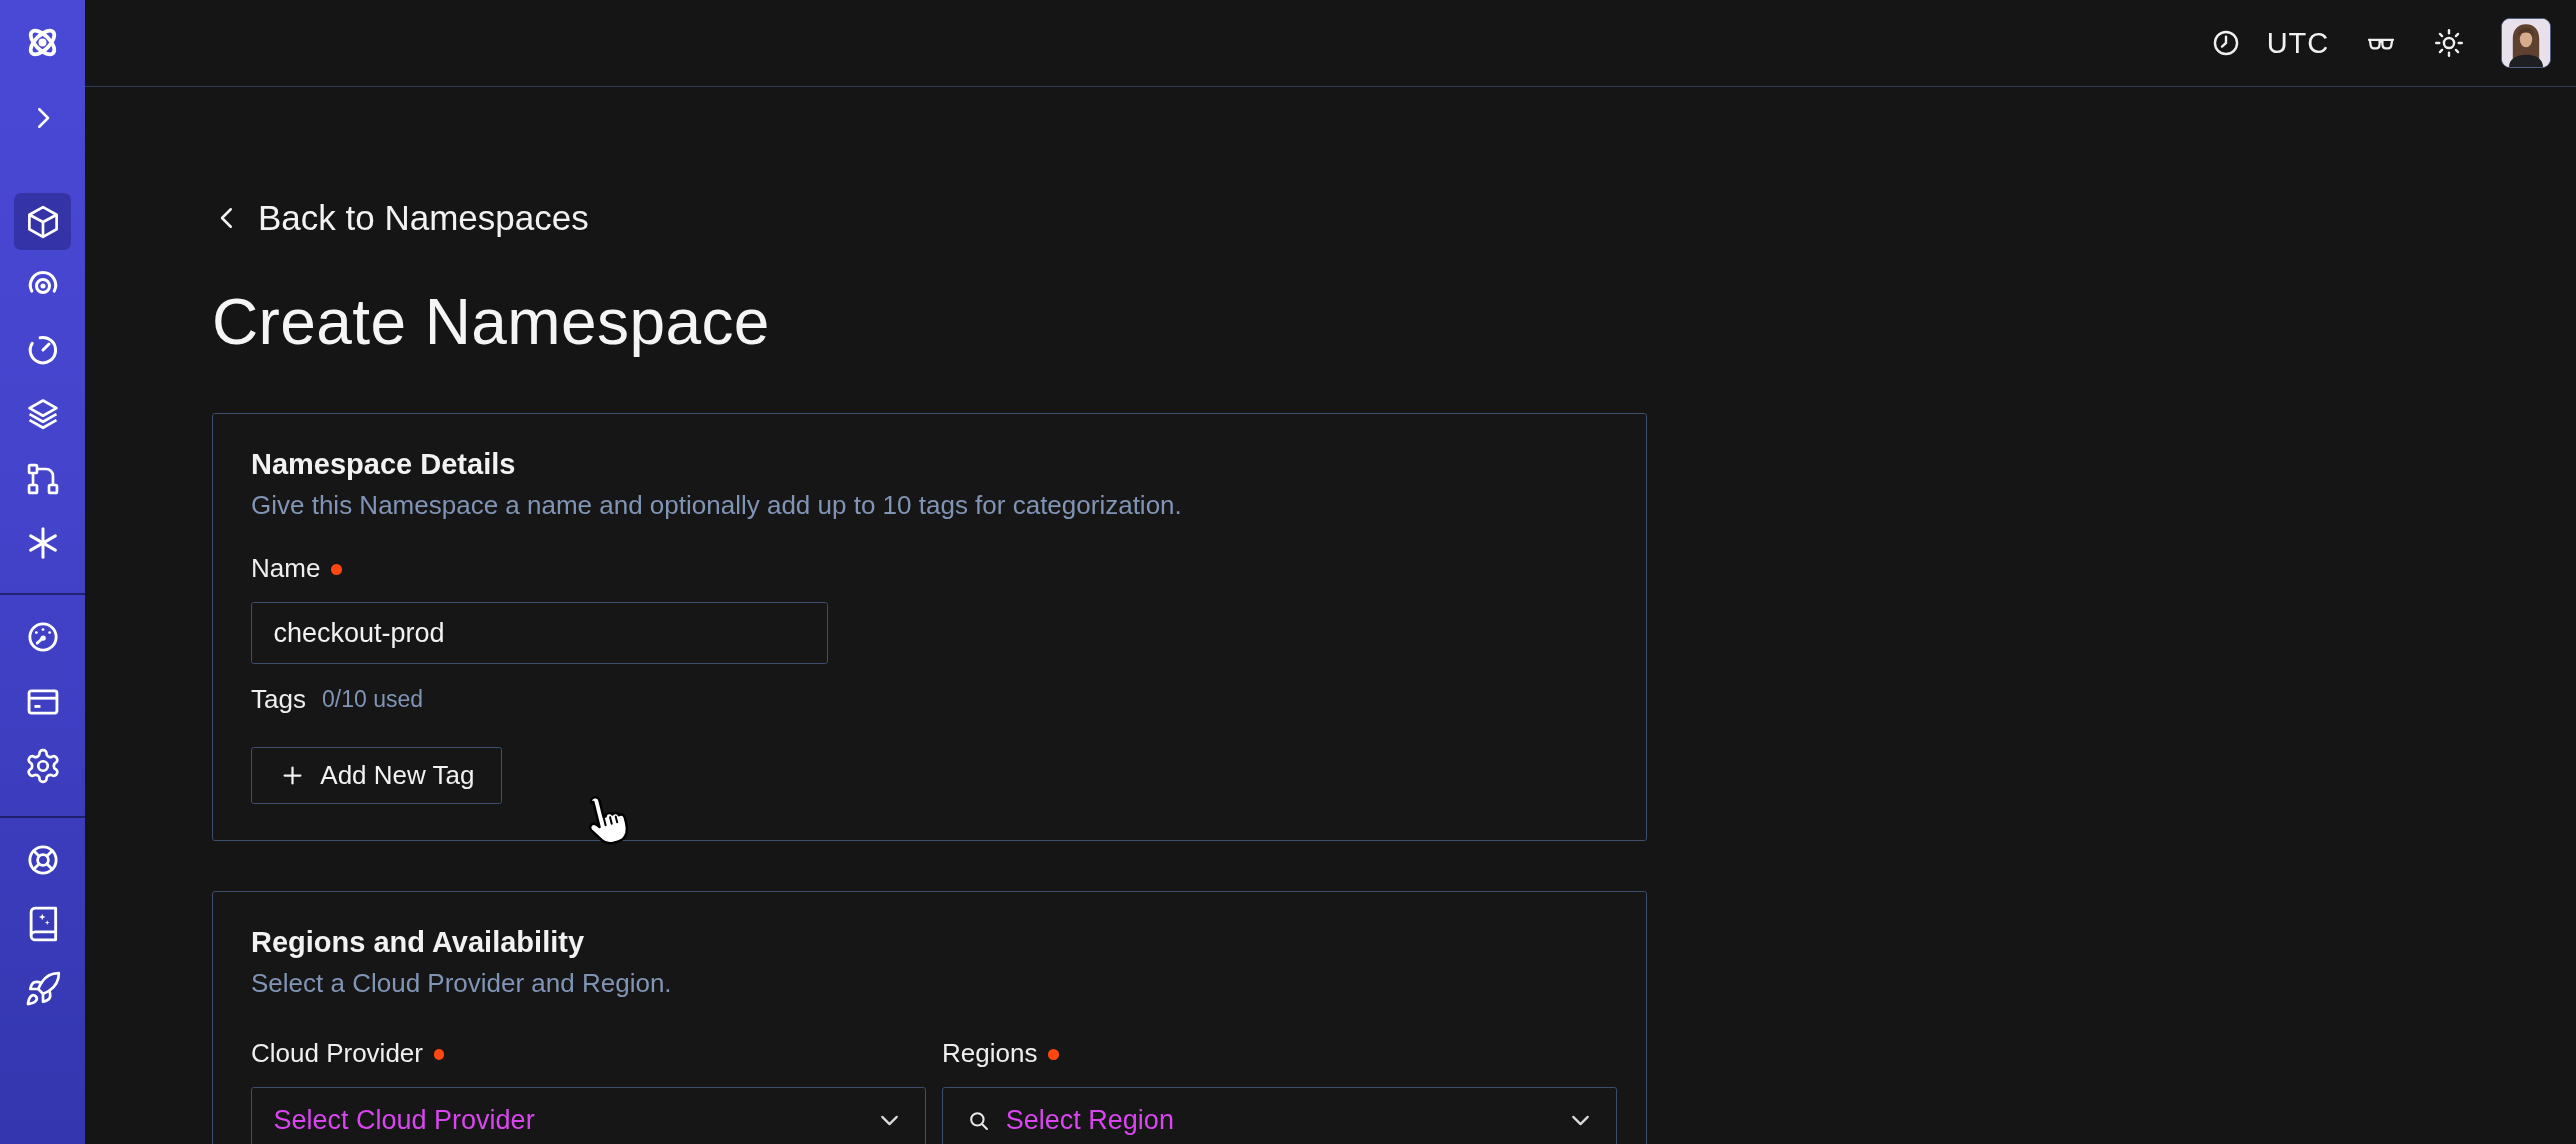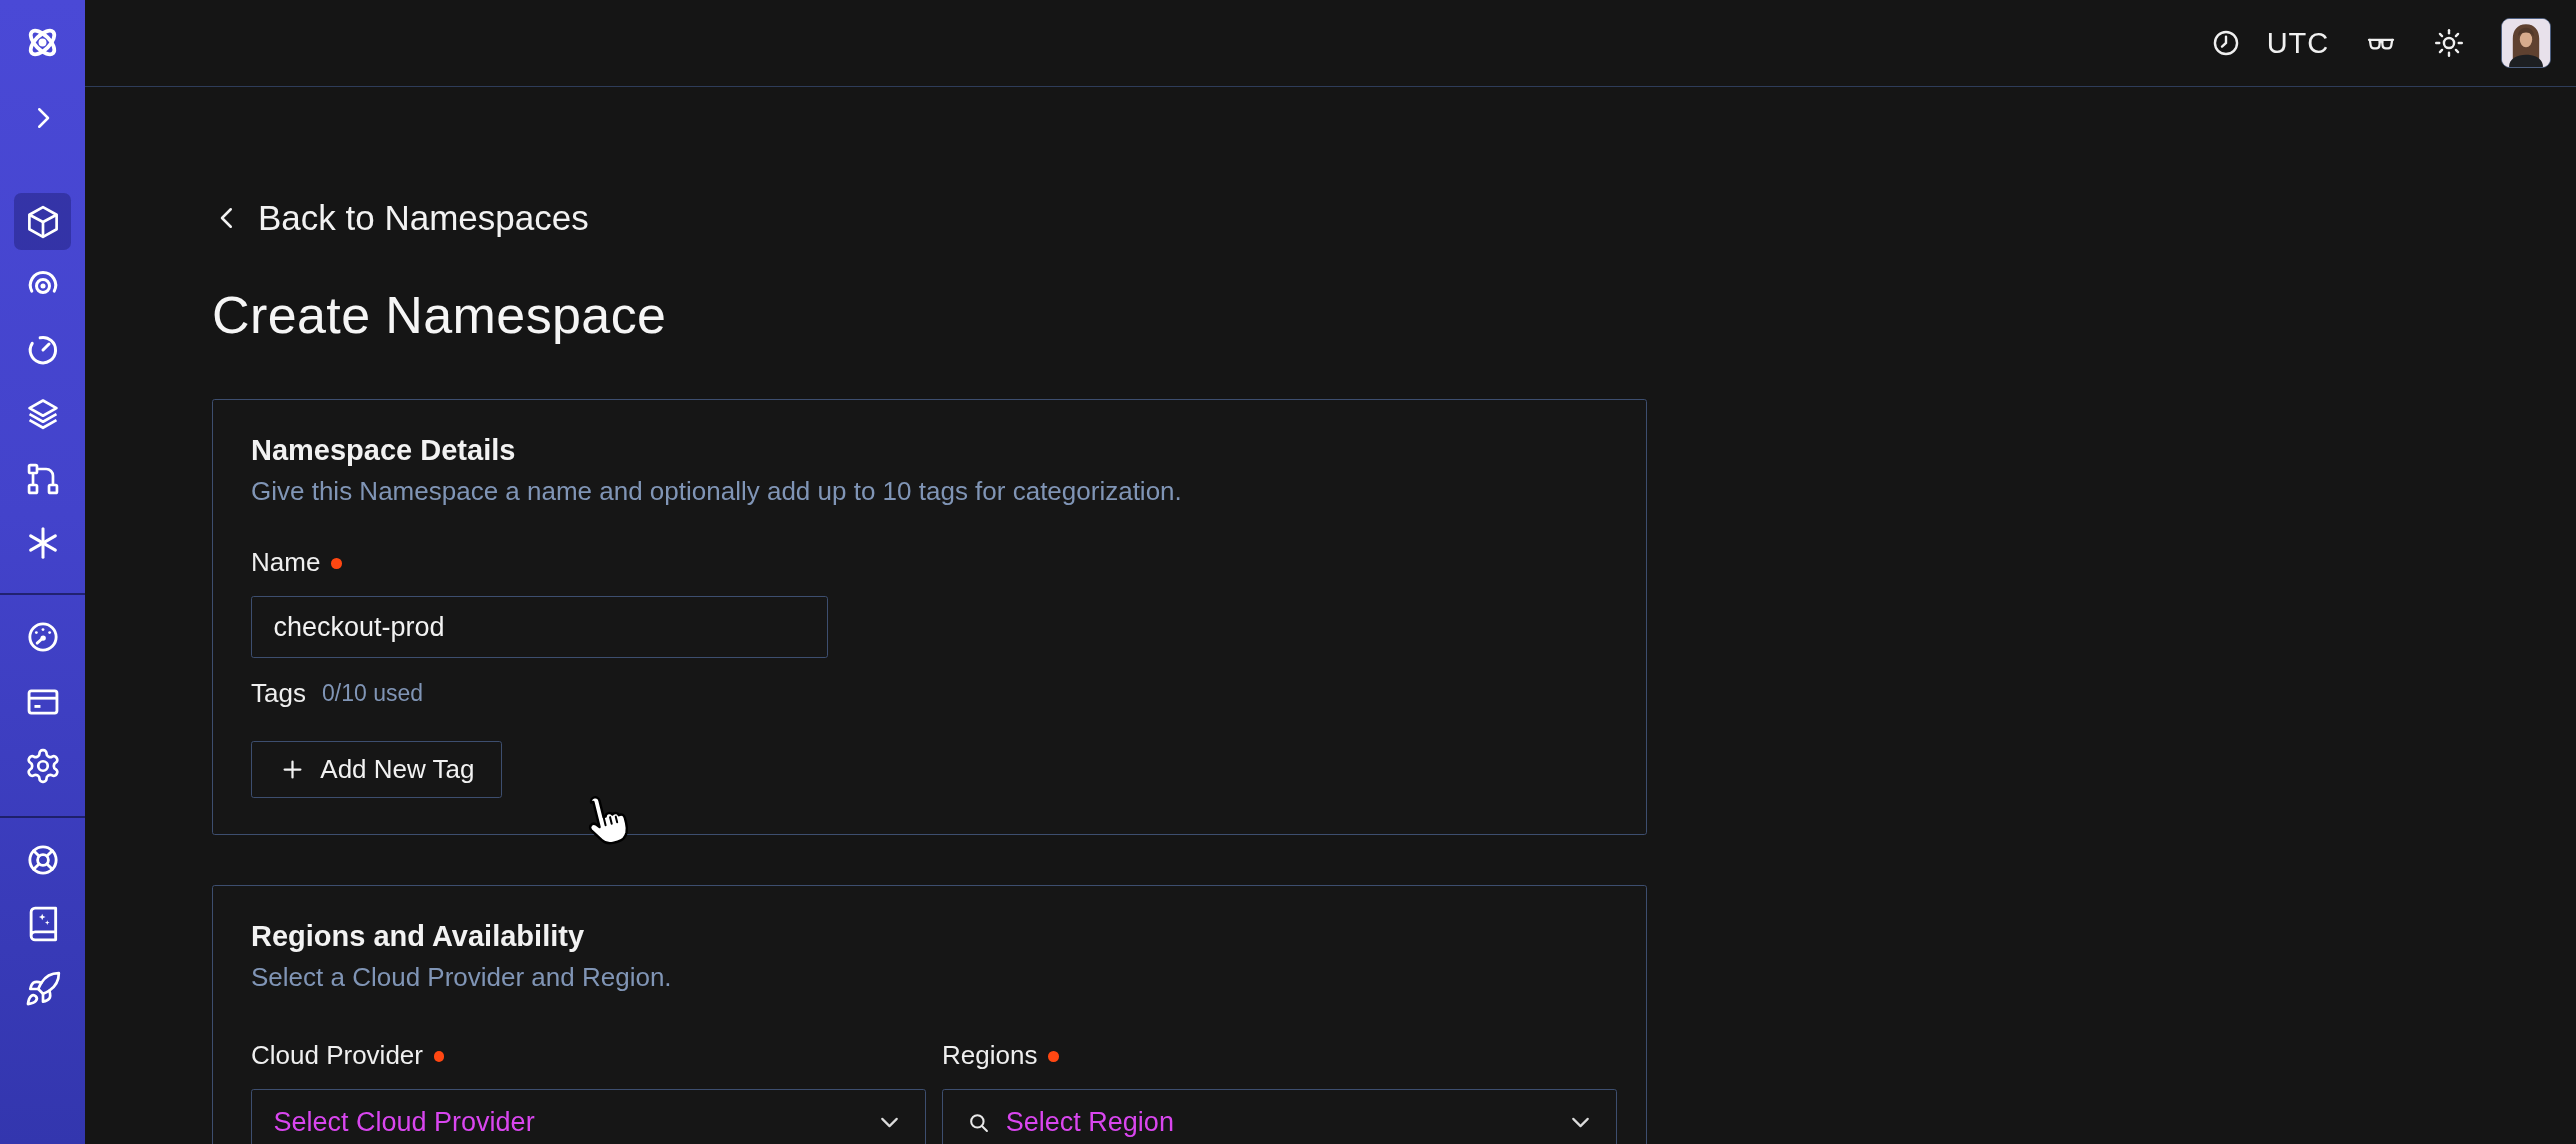--- a/index.html
+++ b/index.html
@@ -46,32 +46,32 @@
   }
   .avatar svg { width:100%; height:100%; display:block; }
 
   
   .main { position:absolute; left:85px; top:89px; right:0; bottom:0; padding-left:127px; overflow:hidden; }
   .back-link {
     margin-top:109px; display:inline-flex; align-items:center; gap:16px;
     color:#f2f2f2; font-size:35px; cursor:pointer;
   }
   .back-link svg { width:30px; height:30px; }
-  .page-title { margin-top:47px; font-size:52px; font-weight:500; color:#f5f5f5; letter-spacing:0.4px; }
+  .page-title { margin-top:47px; font-size:64px; font-weight:500; color:#f5f5f5; letter-spacing:0.4px; }
 
   .card {
     width:1435px; border:1.8px solid #3d4e6f; border-radius:2.7px;
     background:#161616; padding:34px 38px 36px 38px;
   }
   .card-1 { margin-top:54px; }
   .card-2 { margin-top:50px; height:447px; }
   .card-title { font-size:29px; font-weight:600; color:#f2f2f2; }
   .card-sub { margin-top:9px; font-size:26px; color:#8095b6; }
 
-  .field-label-row { display:flex; align-items:center; gap:10.7px; margin-top:40px; }
+  .field-label-row { display:flex; align-items:center; gap:10.7px; margin-top:32px; }
   .field-label { font-size:26px; font-weight:500; color:#efefef; }
   .req-dot { width:10.7px; height:10.7px; border-radius:50%; background:#ff4712; margin-top:1.8px; }
   .tags-count { font-size:23px; color:#8095b6; margin-left:5.4px; }
 
   .text-input {
     margin-top:18px; display:block; width:577px; height:62px;
     background:transparent; border:1.8px solid #3d4e6f; border-radius:2.7px;
     color:#f2f2f2; font-size:27px; padding:0 21.5px;
     font-family:"Liberation Sans","DejaVu Sans",sans-serif; outline:none;
   }

